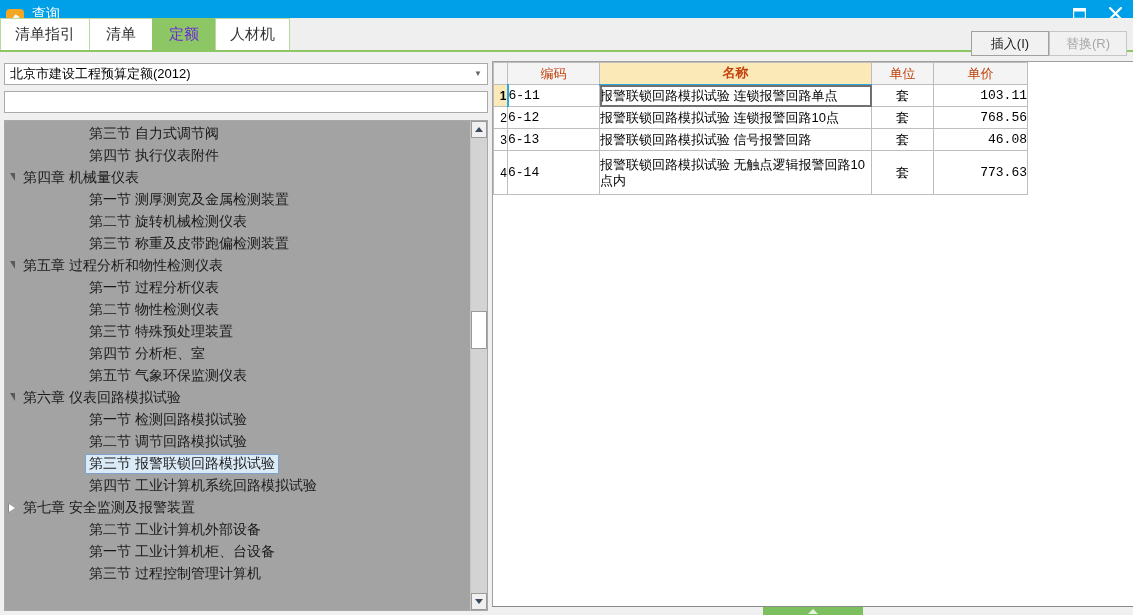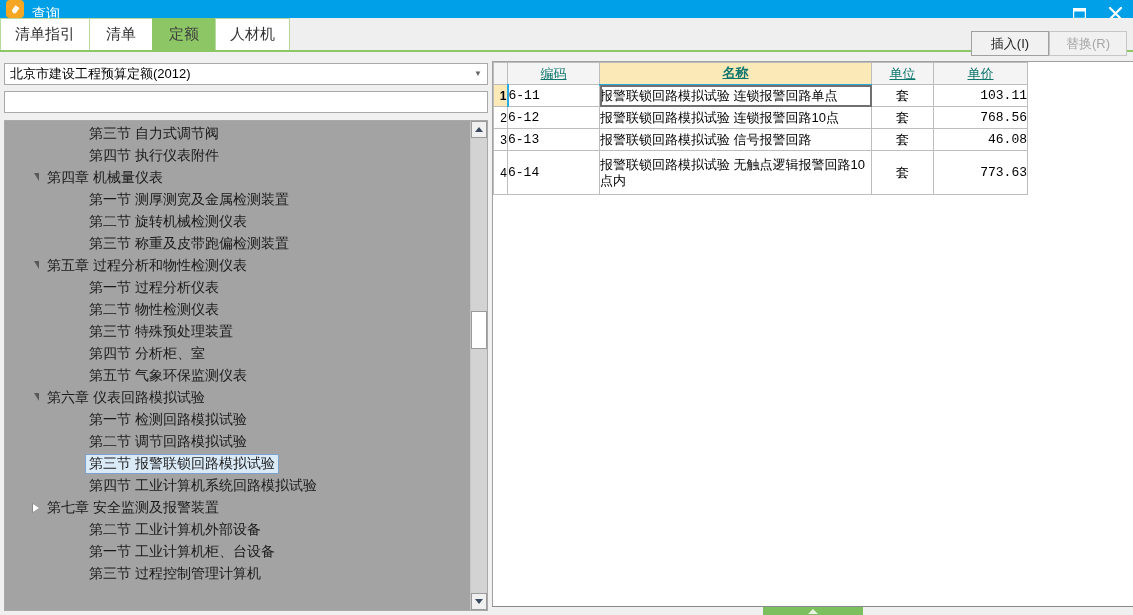--- a/index.html
+++ b/index.html
@@ -21,21 +21,21 @@
     box-sizing: border-box;
   }
 
   
   .titlebar {
     position: absolute;
     left: 0; top: 0;
     width: 1133px; height: 27px;
     background: #00a0e9;
     display: flex;
-    align-items: flex-start;
+    align-items: flex-end;
   }
   .app-icon {
     width: 18px; height: 18px;
     margin-left: 6px;
     border-radius: 4px;
     background: #f5a623;
     position: relative;
     flex: none;
   }
   .app-icon::before {
@@ -91,21 +91,21 @@
     color: #333333;
     background: #ffffff;
     border: 1px solid #b8d9a0;
     border-bottom: none;
     margin-right: -1px;
     cursor: default;
   }
   .tab.active {
     background: #8cc665;
     border-color: #8cc665;
-    color: #404040;
+    color: #6d28d9;
   }
 
   .toolbar-right {
     position: absolute;
     right: 6px;
     top: 31px;
     display: flex;
   }
   .tbtn {
     min-width: 78px;
@@ -212,21 +212,21 @@
     align-items: center;
     justify-content: center;
     font-size: 9px;
     color: #595959;
   }
   .tnode .tlabel {
     padding: 1px 4px 2px 4px;
     box-sizing: border-box;
     line-height: 17px;
   }
-  .tnode.lvl-chapter { padding-left: 24px; }
+  .tnode.lvl-chapter { }
   .tnode.lvl-section { padding-left: 66px; }
   .tnode.selected .tlabel {
     background: #dbeaf7;
     border: 1px solid #7da2ce;
     padding: 0px 3px 1px 3px;
   }
   .tri-down {
     width: 0; height: 0;
     border-left: 5px solid transparent;
     border-right: 0 solid transparent;
@@ -325,22 +325,21 @@
     padding: 0;
     vertical-align: middle;
     box-sizing: border-box;
   }
   table.grid thead th {
     height: 22px;
     background: #f4f4f4;
     font-weight: normal;
     font-size: 13px;
     text-align: center;
-    color: #0f766e;
-    text-decoration: underline;
+    color: #c2410c;
   }
   table.grid thead th.active-col {
     background: #fbe9b7;
     font-weight: bold;
     border-bottom: 2px solid #29abe2;
   }
   th.c-rownum, td.c-rownum { width: 14px; }
   th.c-code,  td.c-code  { width: 92px; }
   th.c-name,  td.c-name  { width: 272px; }
   th.c-unit,  td.c-unit  { width: 62px; }

